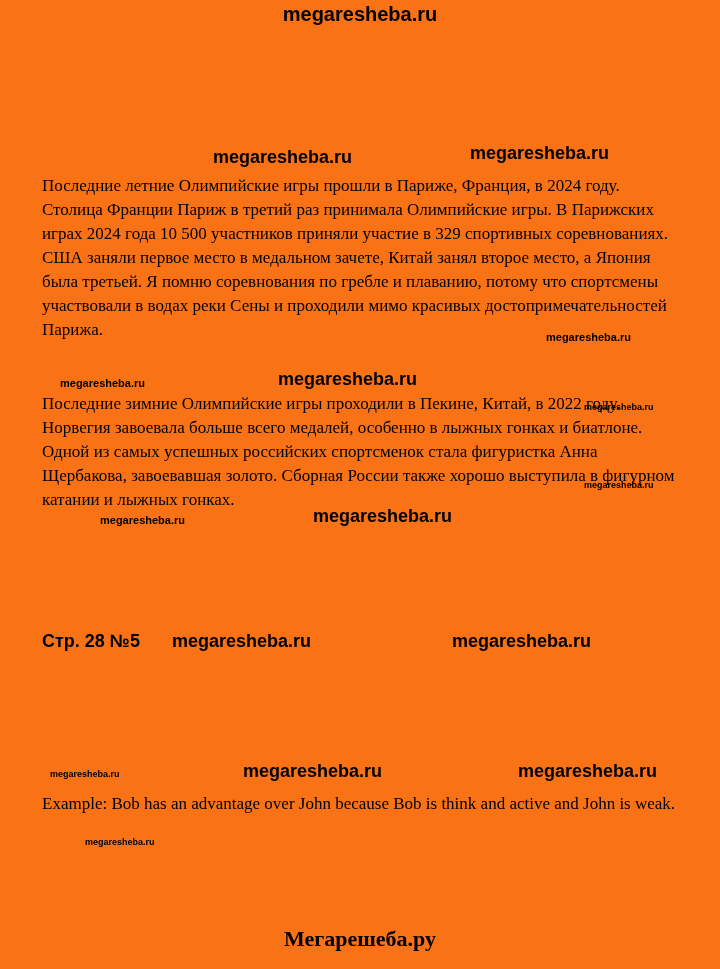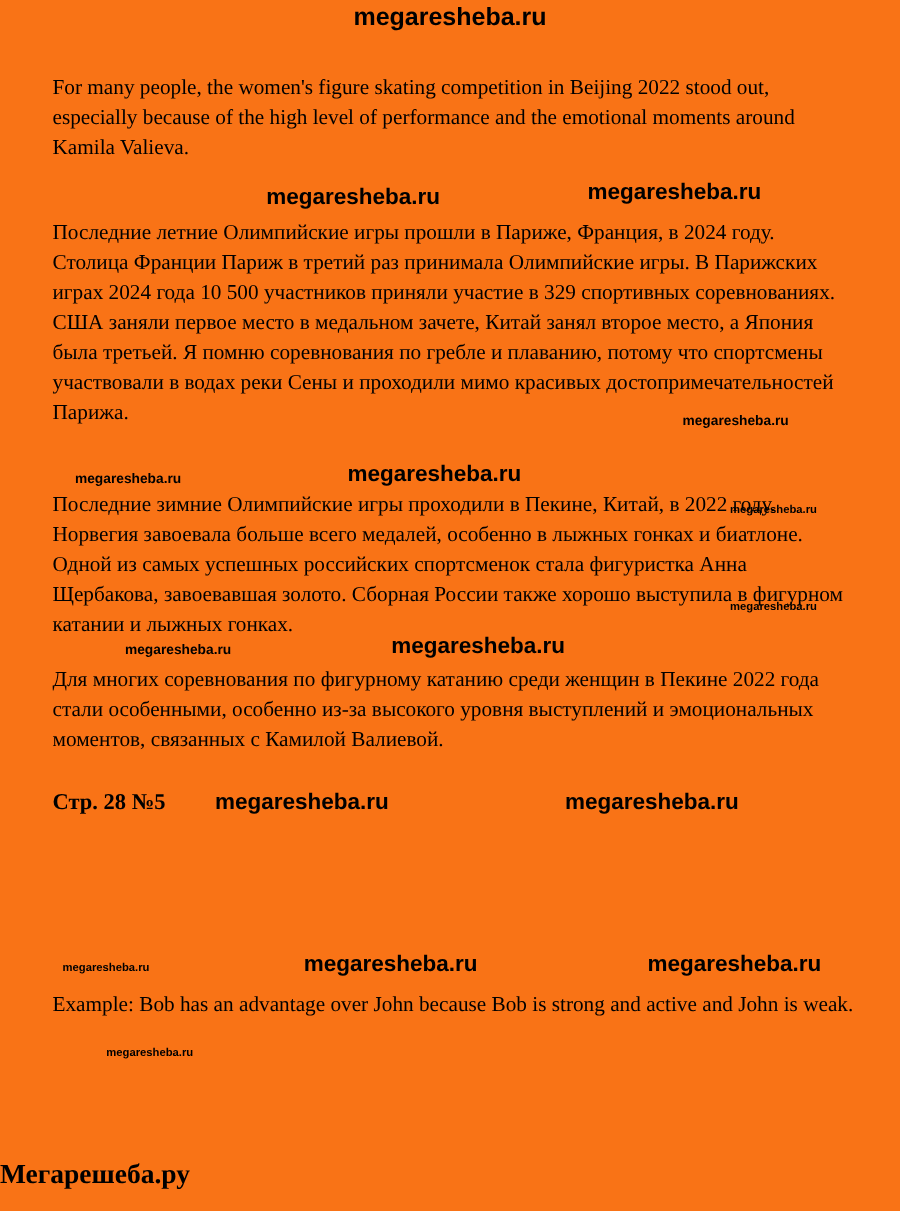--- a/index.html
+++ b/index.html
@@ -21,36 +21,36 @@
     text-align: center;
     font-family: "Liberation Sans", sans-serif;
     font-weight: 700;
     font-size: 20px;
   }
   .title-bottom {
     position: absolute;
     top: 926px;
     left: 0;
     width: 100%;
-    text-align: left;
+    text-align: center;
     font-family: "Liberation Serif", serif;
     font-weight: 700;
     font-size: 22px;
   }
   .para {
     position: absolute;
     left: 42px;
     width: 642px;
     font-size: 17px;
     line-height: 24px;
     text-align: left;
   }
   .heading {
     position: absolute;
-    font-family: Liberation Serif, serif;
+    font-family: Liberation Sans, sans-serif;
     font-weight: 700;
     font-size: 18px;
     white-space: nowrap;
   }
   .wm {
     position: absolute;
     font-family: "Liberation Sans", sans-serif;
     font-weight: 700;
     white-space: nowrap;
     color: #000000;
@@ -59,51 +59,49 @@
   .wm-sm { font-size: 11px; }
   .wm-xs { font-size: 9px; }
 </style>
 </head>
 <body>
 
 <div class="page">
 
   <div class="title-top">megaresheba.ru</div>
 
-  <p class="para" style="top:58px">For many people, the women's figure skating competition in Beijing 2022 stood out, especially because of the high level of performance and the emotional moments around Kamila Valieva.</p>
 
   <span class="wm wm-lg" style="left:213px; top:147px">megaresheba.ru</span>
   <span class="wm wm-lg" style="left:470px; top:143px">megaresheba.ru</span>
 
   <p class="para" style="top:174px">Последние летние Олимпийские игры прошли в Париже, Франция, в 2024 году. Столица Франции Париж в третий раз принимала Олимпийские игры. В Парижских играх 2024 года 10 500 участников приняли участие в 329 спортивных соревнованиях. США заняли первое место в медальном зачете, Китай занял второе место, а Япония была третьей. Я помню соревнования по гребле и плаванию, потому что спортсмены участвовали в водах реки Сены и проходили мимо красивых достопримечательностей Парижа.</p>
 
   <span class="wm wm-sm" style="left:546px; top:331px">megaresheba.ru</span>
 
   <span class="wm wm-sm" style="left:60px; top:377px">megaresheba.ru</span>
   <span class="wm wm-lg" style="left:278px; top:369px">megaresheba.ru</span>
 
   <p class="para" style="top:392px">Последние зимние Олимпийские игры проходили в Пекине, Китай, в 2022 году. Норвегия завоевала больше всего медалей, особенно в лыжных гонках и биатлоне. Одной из самых успешных российских спортсменок стала фигуристка Анна Щербакова, завоевавшая золото. Сборная России также хорошо выступила в фигурном катании и лыжных гонках.</p>
 
   <span class="wm wm-xs" style="left:584px; top:402px">megaresheba.ru</span>
   <span class="wm wm-xs" style="left:584px; top:480px">megaresheba.ru</span>
 
   <span class="wm wm-sm" style="left:100px; top:514px">megaresheba.ru</span>
   <span class="wm wm-lg" style="left:313px; top:506px">megaresheba.ru</span>
 
-  <p class="para" style="top:532px">Для многих соревнования по фигурному катанию среди женщин в Пекине 2022 года стали особенными, особенно из-за высокого уровня выступлений и эмоциональных моментов, связанных с Камилой Валиевой.</p>
 
   <div class="heading" style="left:42px; top:631px">Стр. 28 №5</div>
   <span class="wm wm-lg" style="left:172px; top:631px">megaresheba.ru</span>
   <span class="wm wm-lg" style="left:452px; top:631px">megaresheba.ru</span>
 
 
   <span class="wm wm-xs" style="left:50px; top:769px">megaresheba.ru</span>
   <span class="wm wm-lg" style="left:243px; top:761px">megaresheba.ru</span>
   <span class="wm wm-lg" style="left:518px; top:761px">megaresheba.ru</span>
 
-  <p class="para" style="top:792px">Example: Bob has an advantage over John because Bob is strong and active and John is weak.</p>
+  <p class="para" style="top:792px">Example: Bob has an advantage over John because Bob is think and active and John is weak.</p>
 
   <span class="wm wm-xs" style="left:85px; top:837px">megaresheba.ru</span>
 
 
   <div class="title-bottom">Мегарешеба.ру</div>
 
 </div>
 
 </body></html>

